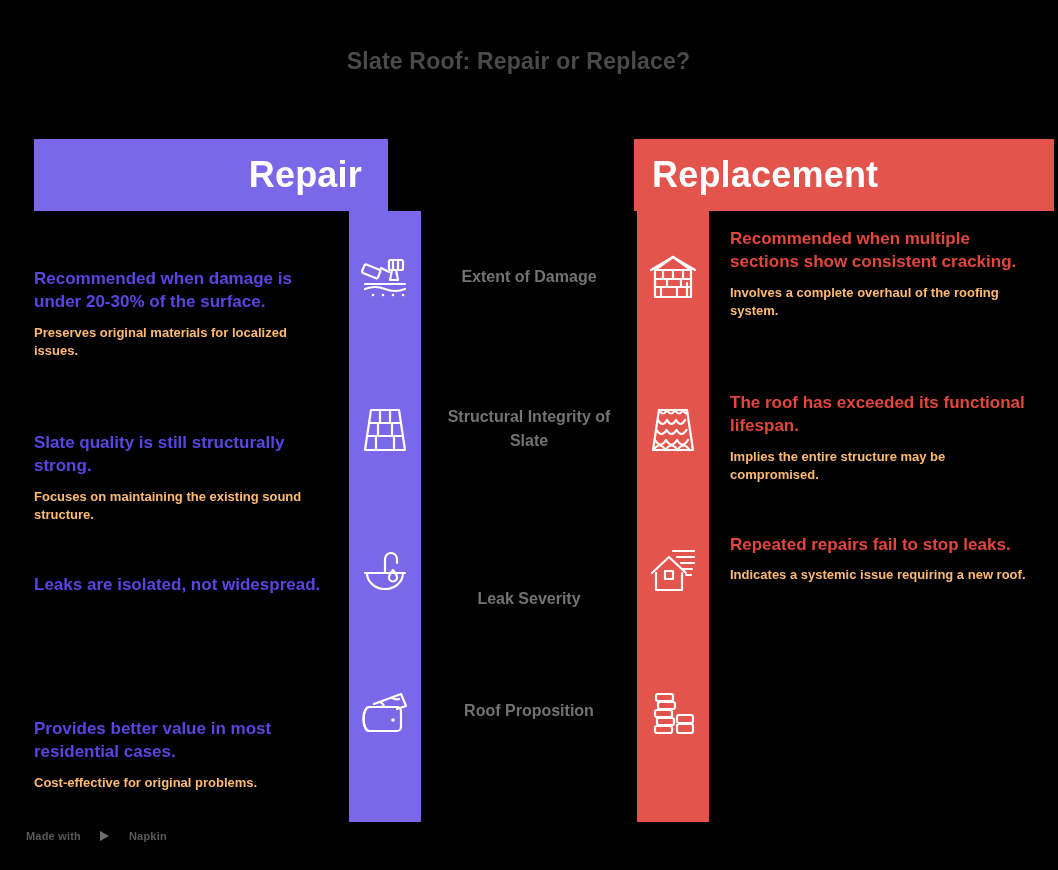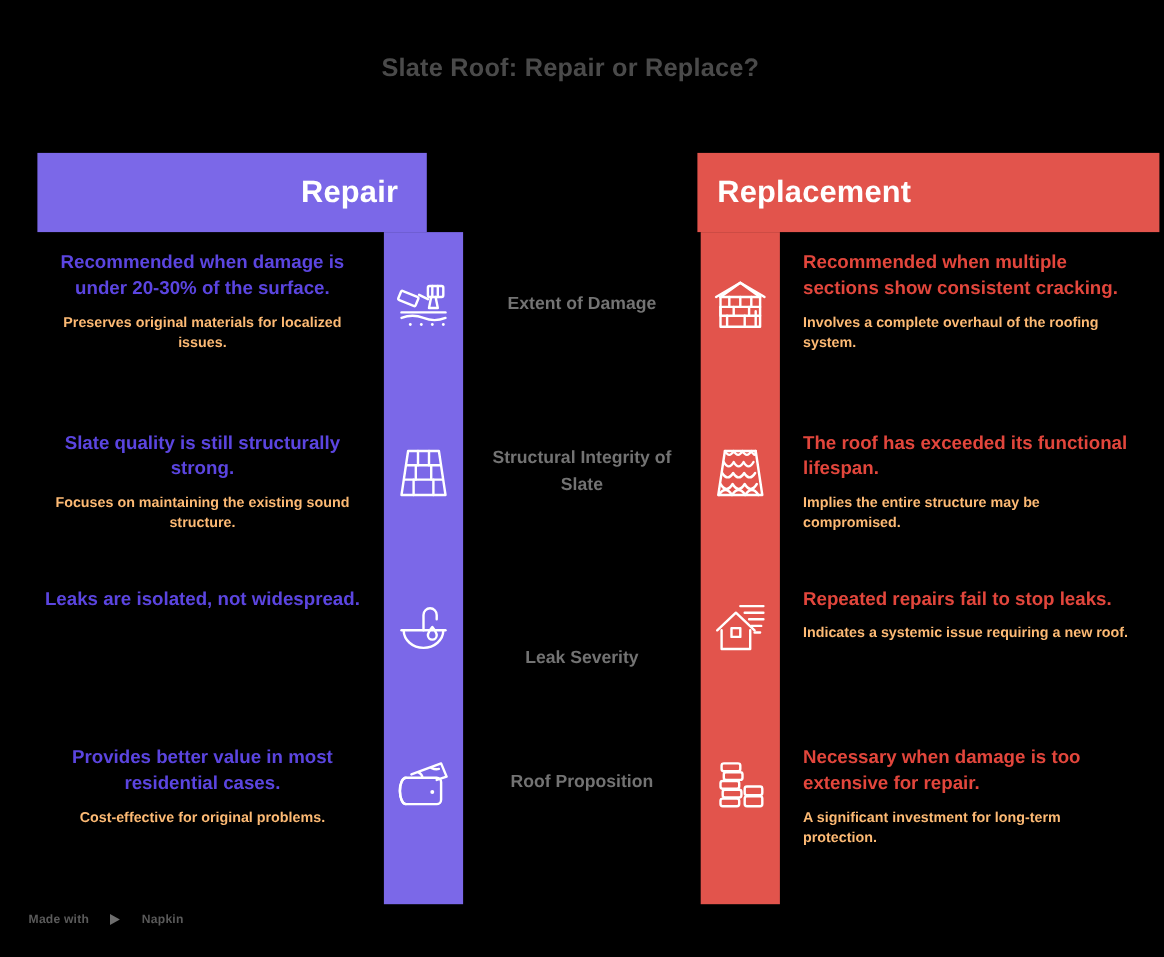--- a/index.html
+++ b/index.html
@@ -19,39 +19,39 @@
     letter-spacing:0.2px;
   }
 
   
   .hdr {
     position:absolute; height:72px;
     display:flex; align-items:center;
   }
   .hdr-left  { left:34px;  top:139px; width:354px; background:#7b68e8; justify-content:flex-end; padding-right:26px; }
   .hdr-right { left:634px; top:139px; width:420px; background:#e2544c; justify-content:flex-start; padding-left:18px; }
-  .hdr-title { font-size:28px; font-weight:bold; color:#ffffff; letter-spacing:0.2px; }
+  .hdr-title { font-size:36px; font-weight:bold; color:#ffffff; letter-spacing:0.2px; }
 
   
   .rail { position:absolute; top:211px; width:72px; height:611px; }
   .rail-left  { left:349px; background:#7b68e8; }
   .rail-right { left:637px; background:#e2544c; }
 
   
   .rows { position:absolute; top:211px; left:0; width:1058px; height:611px; }
   .row  { position:absolute; left:0; width:1058px; }
   .row-0 { top:16px;  height:145px; }
   .row-1 { top:180px; height:140px; }
   .row-2 { top:322px; height:140px; }
   .row-3 { top:466px; height:140px; }
 
   .side {
     position:absolute; top:0;
   }
-  .side-left  { left:34px;  width:300px; text-align:center; }
+  .side-left  { left:34px;  width:300px; text-align:left;margin-top:40px; }
   .side-right { left:730px; width:300px; text-align:left; }
 
   .headline { font-size:17px; font-weight:bold; line-height:1.38; }
   .headline.purple { color:#5b45e0; }
   .headline.red    { color:#e2463c; }
   .subtext {
     margin-top:10px;
     font-size:13px; font-weight:bold; color:#fdba74; line-height:1.42;
   }
 
@@ -208,24 +208,20 @@
         <svg width="50" height="50" viewBox="0 0 50 50" fill="none" stroke="#ffffff" stroke-width="2.2" stroke-linecap="round" stroke-linejoin="round">
           <rect x="8" y="5" width="17" height="7" rx="2"></rect>
           <rect x="10" y="13" width="17" height="7" rx="2"></rect>
           <rect x="7" y="21" width="17" height="7" rx="2"></rect>
           <rect x="9" y="29" width="17" height="7" rx="2"></rect>
           <rect x="7" y="37" width="17" height="7" rx="2"></rect>
           <rect x="29" y="26" width="16" height="8" rx="2"></rect>
           <rect x="29" y="35" width="16" height="9" rx="2"></rect>
         </svg>
       </div>
-      <div class="side side-right">
-        <div class="headline red">Necessary when damage is too extensive for repair.</div>
-        <div class="subtext">A significant investment for long-term protection.</div>
-      </div>
     </div>
 
   </div>
 
   <div class="watermark">
     <span class="wm-text">Made with</span>
     <svg class="wm-logo" viewBox="0 0 12 12">
       <path d="M1 1 L10 6 L1 11 Z" fill="#6e6e6e"></path>
     </svg>
     <span class="wm-text">Napkin</span>

